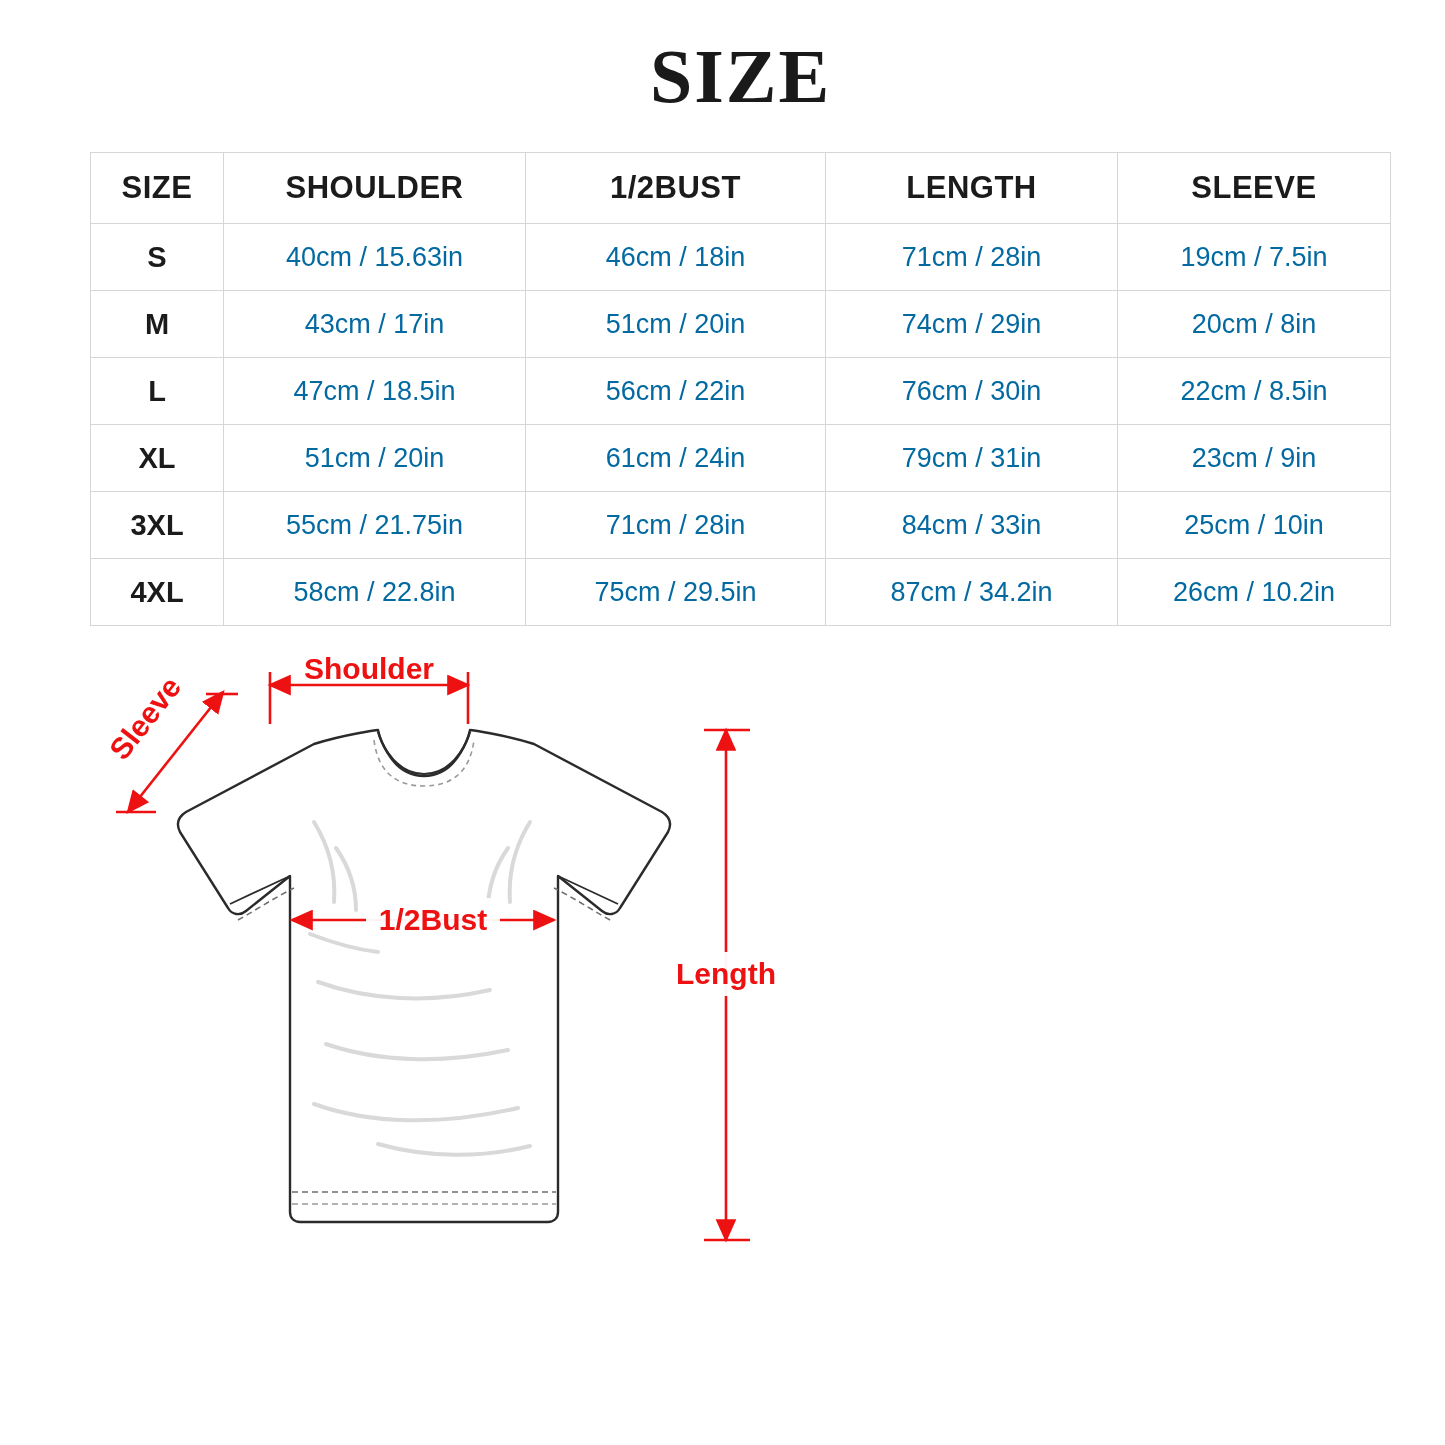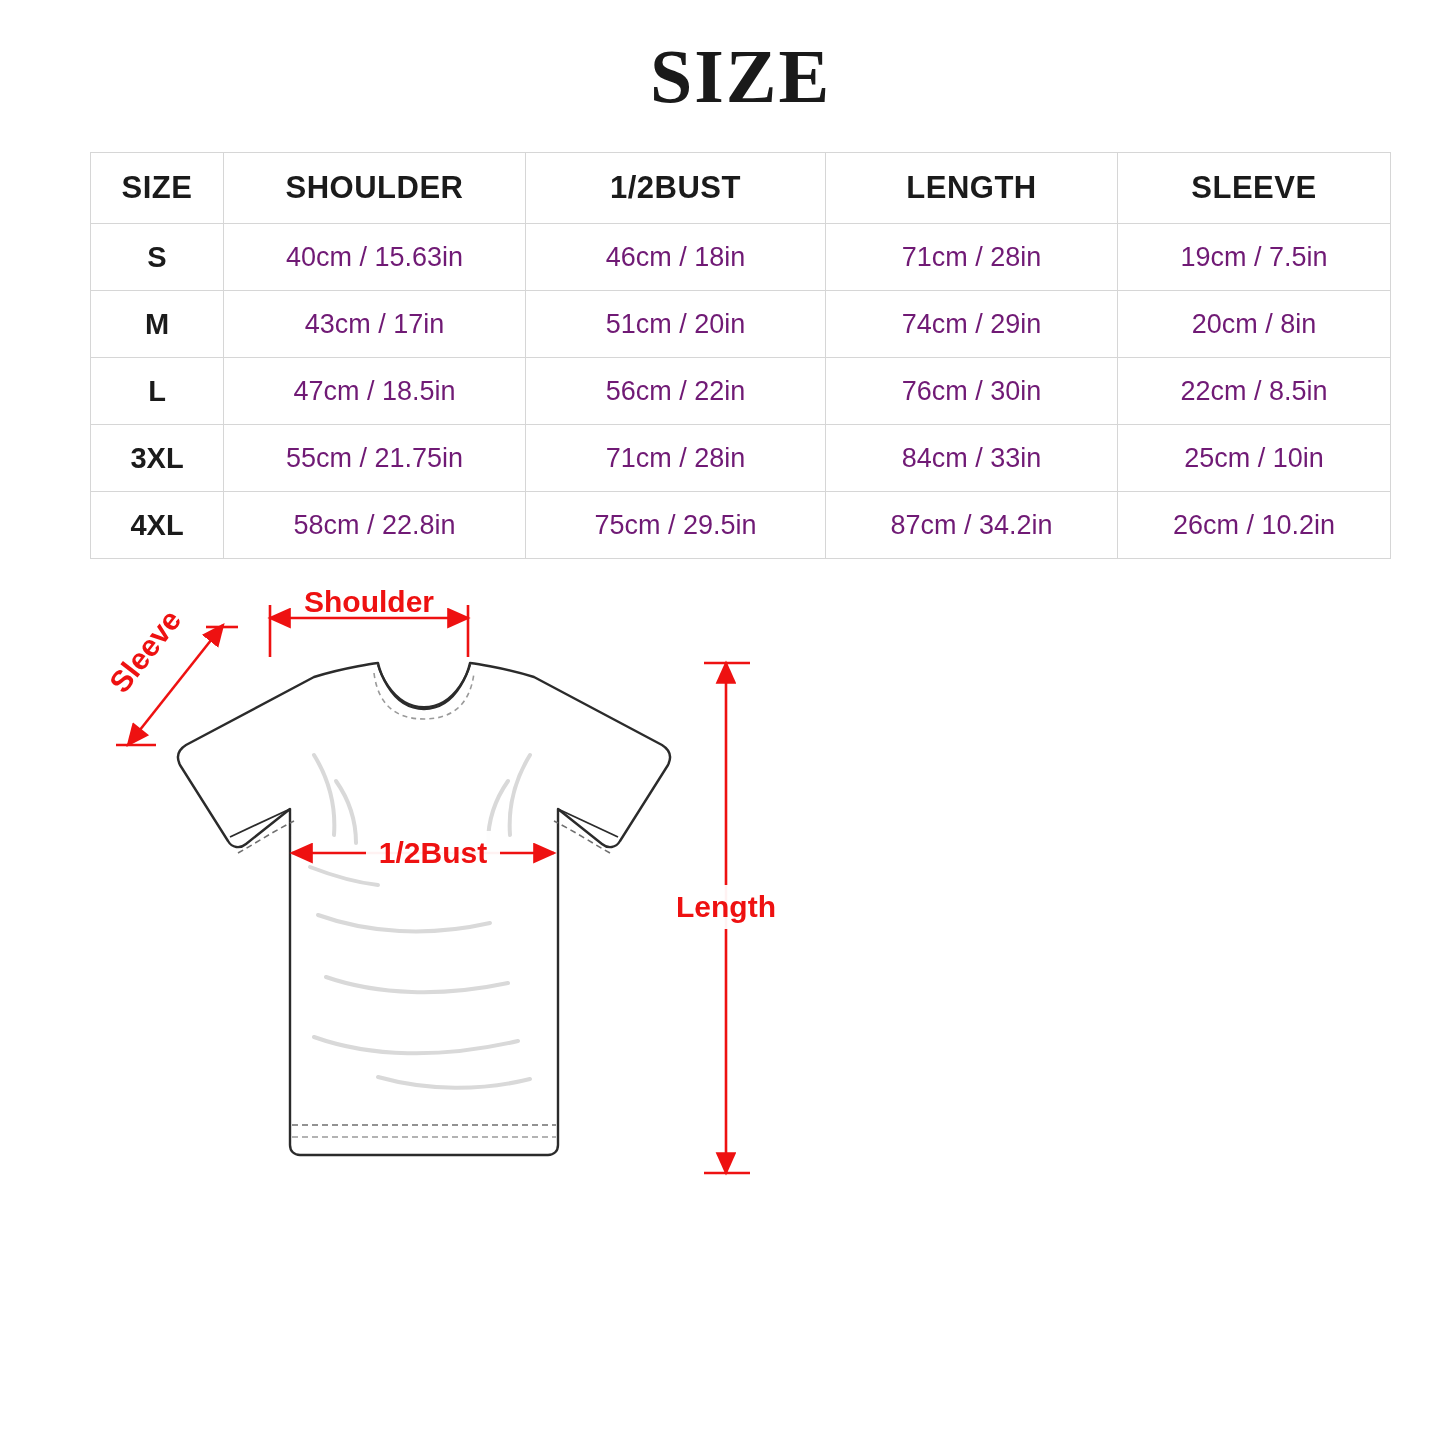--- a/index.html
+++ b/index.html
@@ -50,21 +50,21 @@
   table.size-table th {
     height: 68px;
     font-size: 31px;
     font-weight: 700;
     color: #1b1b1b;
     letter-spacing: 0.5px;
   }
   table.size-table td {
     height: 64px;
     font-size: 27px;
-    color: #701a75;
+    color: #0369a1;
   }
   table.size-table td.size-col {
     font-weight: 700;
     font-size: 29px;
     color: #1b1b1b;
   }
   col.c-size    { width: 133px; }
   col.c-shoulder{ width: 302px; }
   col.c-bust    { width: 300px; }
   col.c-length  { width: 292px; }
@@ -137,20 +137,27 @@
           <td>51cm / 20in</td>
           <td>74cm / 29in</td>
           <td>20cm / 8in</td>
         </tr>
         <tr>
           <td class="size-col">L</td>
           <td>47cm / 18.5in</td>
           <td>56cm / 22in</td>
           <td>76cm / 30in</td>
           <td>22cm / 8.5in</td>
+        </tr>
+        <tr>
+          <td class="size-col">XL</td>
+          <td>51cm / 20in</td>
+          <td>61cm / 24in</td>
+          <td>79cm / 31in</td>
+          <td>23cm / 9in</td>
         </tr>
         <tr>
           <td class="size-col">3XL</td>
           <td>55cm / 21.75in</td>
           <td>71cm / 28in</td>
           <td>84cm / 33in</td>
           <td>25cm / 10in</td>
         </tr>
         <tr>
           <td class="size-col">4XL</td>

